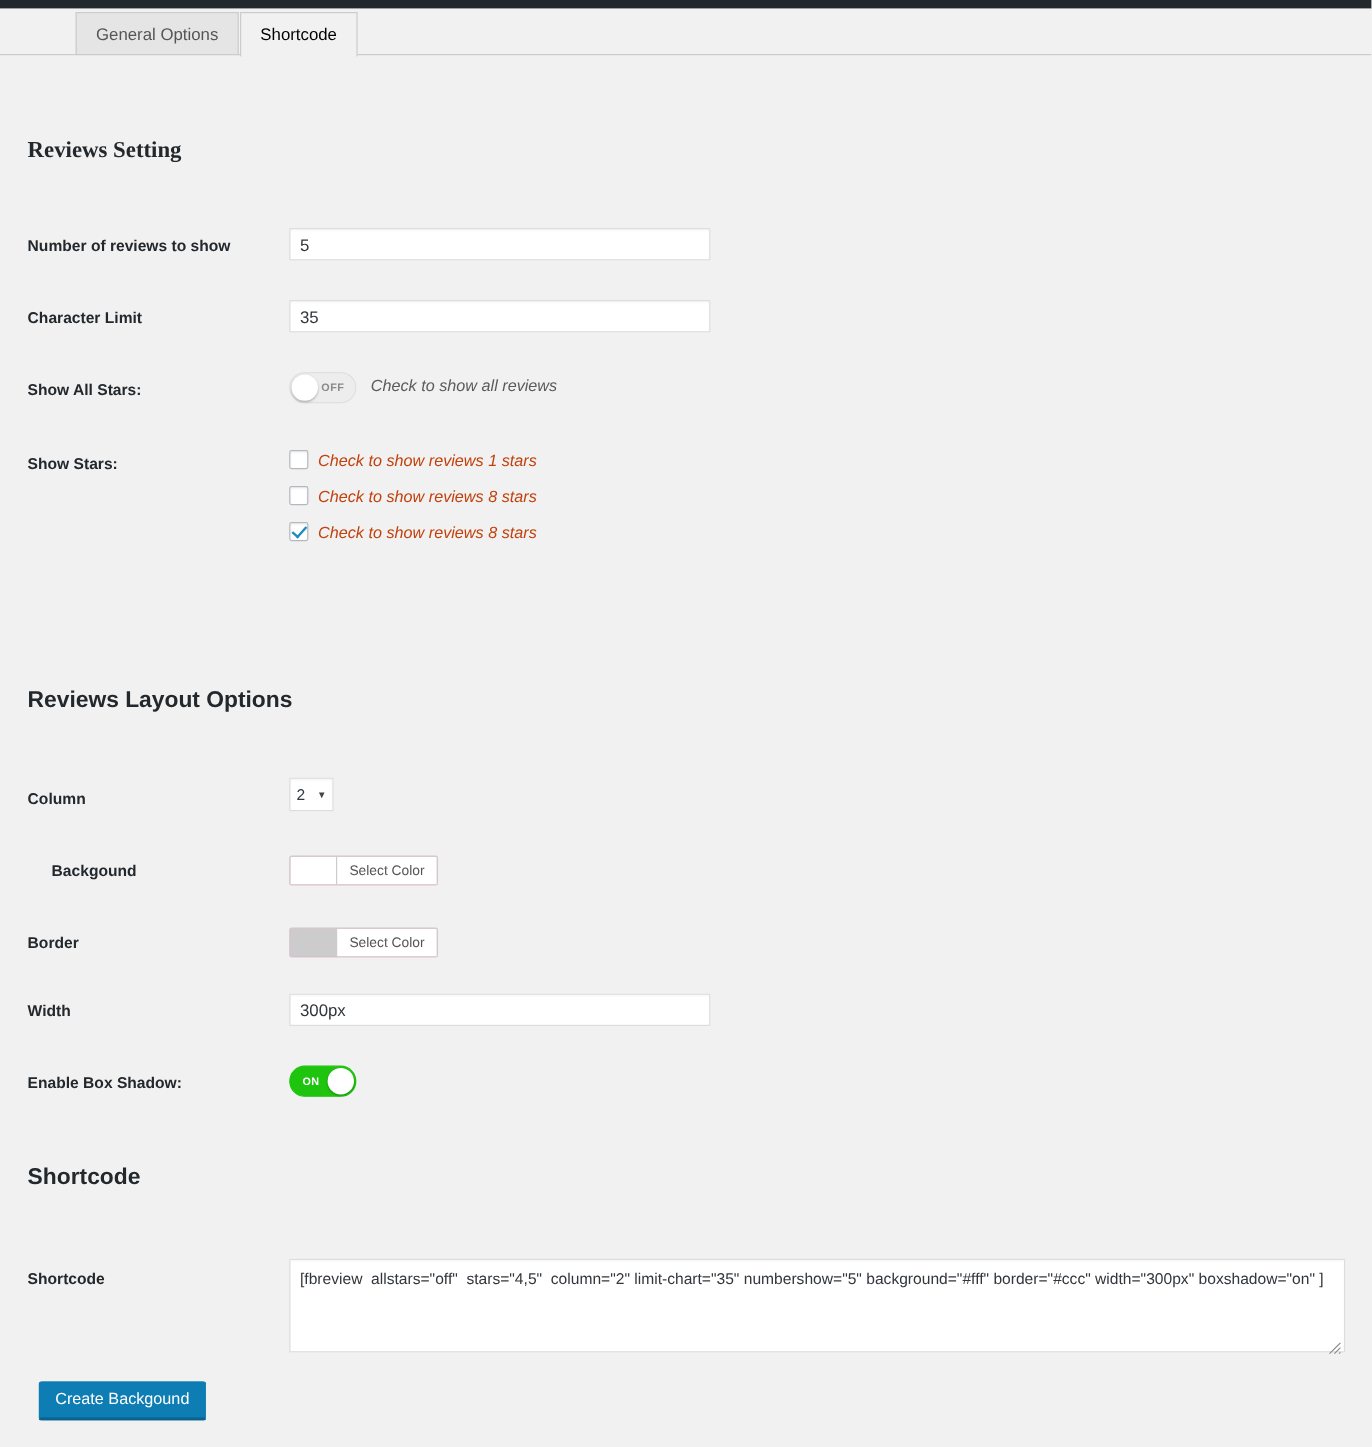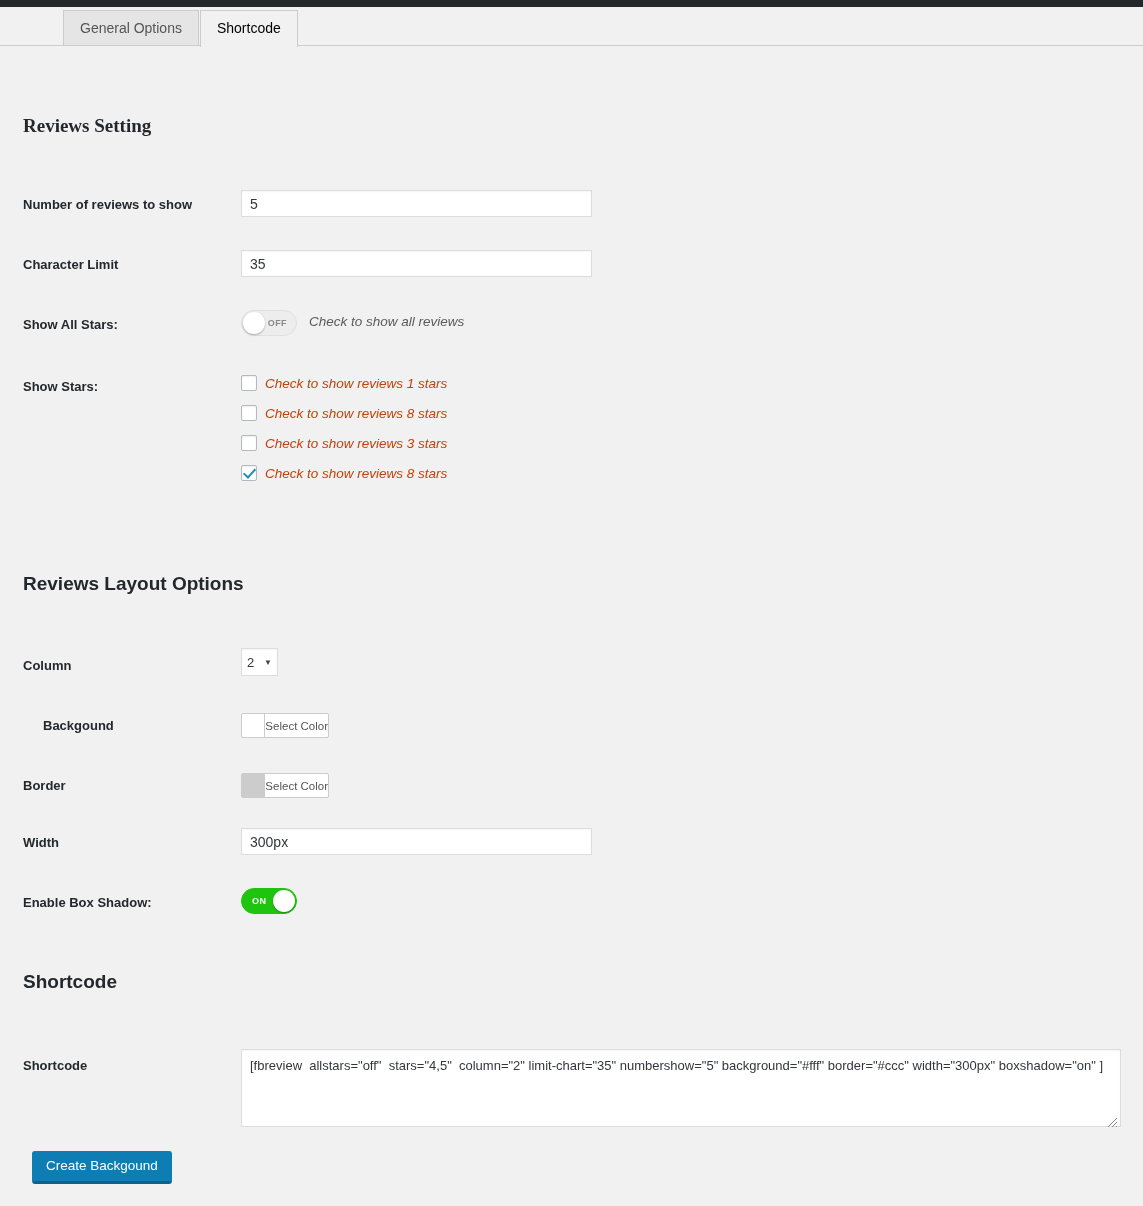--- a/index.html
+++ b/index.html
@@ -223,21 +223,21 @@
     margin-left: 2px;
   }
 
   
   .colorpick {
     display: flex;
     align-items: stretch;
     height: 25px;
     border: 1px solid #ccc;
     background: #f9a8d4;
-    width: 88px;
+    width: 124px;
     cursor: pointer;
     border-radius: 2px;
     overflow: hidden;
   }
   .colorpick .swatch {
     width: 39px;
     border-right: 1px solid #ccc;
   }
   .colorpick .cp-label {
     flex: 1;
@@ -339,24 +339,20 @@
     <div class="check-list">
       <label class="check-item">
         <span class="cbox"></span>
         <span class="check-label">Check to show reviews 1 stars</span>
       </label>
       <label class="check-item">
         <span class="cbox"></span>
         <span class="check-label">Check to show reviews 8 stars</span>
       </label>
       <label class="check-item">
-        <span class="cbox"></span>
-        <span class="check-label">Check to show reviews 3 stars</span>
-      </label>
-      <label class="check-item">
         <span class="cbox checked"></span>
         <span class="check-label">Check to show reviews 8 stars</span>
       </label>
     </div>
   </div>
 
   <h2 class="section-title" style="top:527px;">Reviews Layout Options</h2>
 
   <div class="row" style="top:602px;">
     <div class="row-label" style="top:9px;">Column</div>

